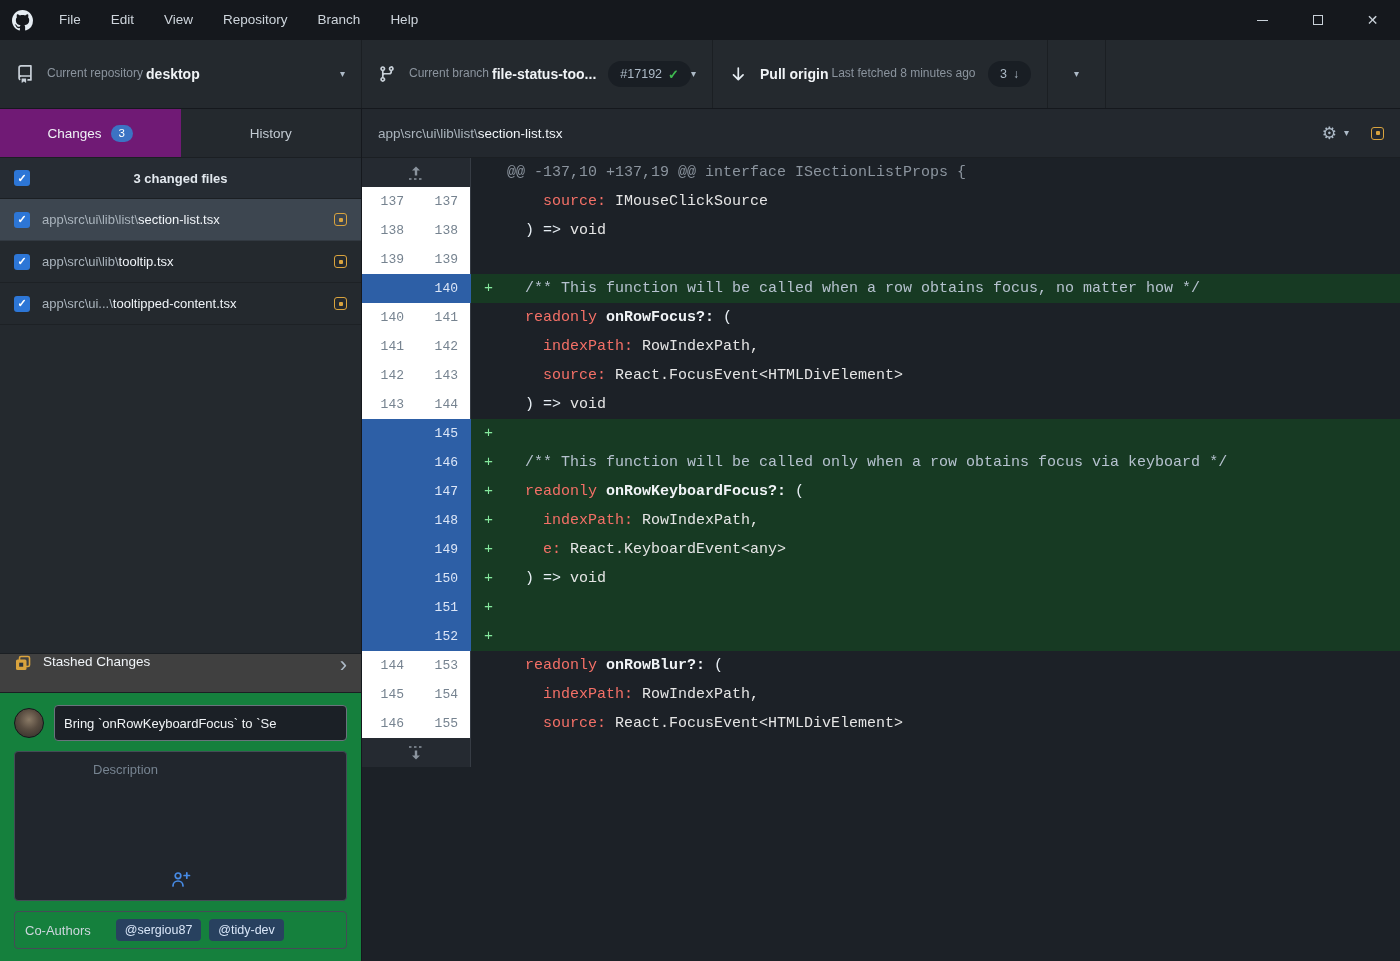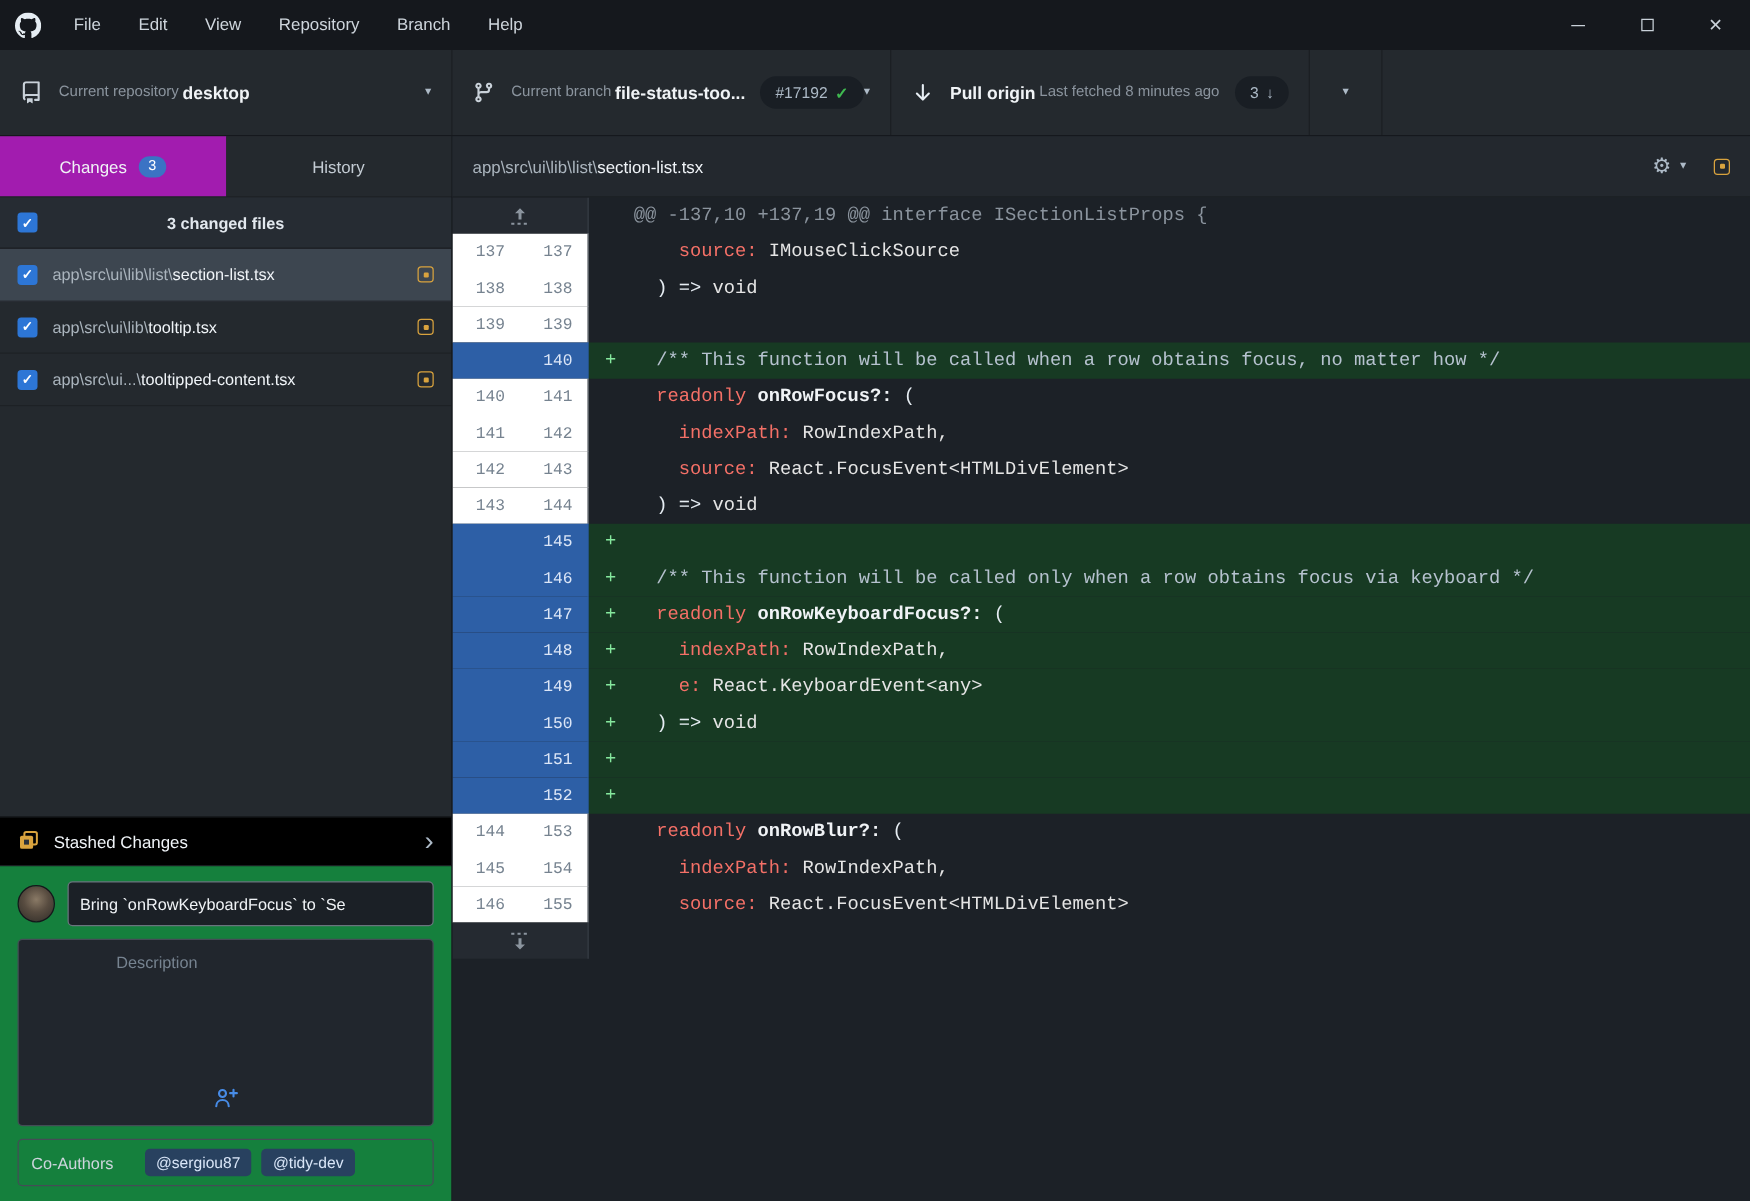--- a/index.html
+++ b/index.html
@@ -41,21 +41,21 @@
   
   .content { flex:1; display:flex; min-height:0; }
   .sidebar { flex:0 0 362px; width:362px; background:#24292e; border-right:1px solid #15181d;
     display:flex; flex-direction:column; min-height:0; }
   .main { flex:1; min-width:0; display:flex; flex-direction:column; background:#1c2127; }
 
   
   .tabs { height:49px; flex:0 0 49px; display:flex; border-bottom:1px solid #1b1f23; }
   .tab { flex:1; display:flex; align-items:center; justify-content:center; gap:9px;
     font-size:13.5px; color:#c3cbd3; background:#24292e; }
-  .tab.active { background:#a21caf; color:#f0f3f6; }
+  .tab.active { background:#701a75; color:#f0f3f6; }
   .tab-badge { background:#3b73c4; color:#fff; border-radius:9px; font-size:11.5px;
     padding:1px 8px; line-height:15px; }
 
   
   .changes-header { height:41px; flex:0 0 41px; display:flex; align-items:center;
     background:#262c33; border-bottom:1px solid #1b1f23; padding:0 14px; font-size:13px; color:#e2e8ee; }
   .changes-header .hdr-title { flex:1; text-align:center; font-weight:600; }
   .changes-header .hdr-spacer { width:16px; }
   .checkbox { width:16px; height:16px; background:#2d76d6; border-radius:3px; color:#fff;
     font-size:11px; font-weight:700; display:flex; align-items:center; justify-content:center; flex:0 0 16px; }
@@ -65,22 +65,22 @@
   .file-row.selected { background:#3d4650; }
   .file-path { flex:1; white-space:nowrap; overflow:hidden; }
   .path-dim { color:#aab4bd; }
   .path-name { color:#f0f4f8; }
   .status-modified { width:13px; height:13px; border:1.5px solid #d9a33e; border-radius:3px;
     position:relative; flex:0 0 13px; }
   .status-modified::after { content:""; position:absolute; inset:0; margin:auto;
     width:4px; height:4px; border-radius:1px; background:#d9a33e; }
 
   
-  .stashed { height:40px; flex:0 0 40px; background:#000000; border-top:1px solid #1b1f23;
-    border-bottom:1px solid #1b1f23; display:flex; align-items:center; padding:0 14px; gap:11px;
+  .stashed { height:40px; flex:0 0 40px; background:#404040; border-top:1px solid #1b1f23;
+    border-bottom:1px solid #1b1f23; display:flex; padding:0 14px; gap:11px;
     font-size:13.5px; color:#f0f4f8; }
   .stash-chevron { margin-left:auto; font-size:22px; color:#adbac7; line-height:1; }
   .commit-form { flex:0 0 auto; padding:12px 14px; display:flex; flex-direction:column; gap:10px; background:#15803d; }
   .summary-row { display:flex; align-items:center; gap:10px; }
   .avatar { width:30px; height:30px; border-radius:50%; flex:0 0 30px;
     background:radial-gradient(circle at 50% 38%, #8a7a66 0%, #584c40 45%, #2e2b27 100%);
     border:1px solid #14171b; }
   .summary-input { flex:1; height:36px; background:#1b2026; border:1px solid #6a737d; border-radius:4px;
     color:#f0f3f6; font-size:13px; padding:0 9px; font-family:"Liberation Sans", sans-serif; outline:none; }
   .desc-box { height:150px; border:1px solid #444c56; border-radius:4px; background:#21262d;

